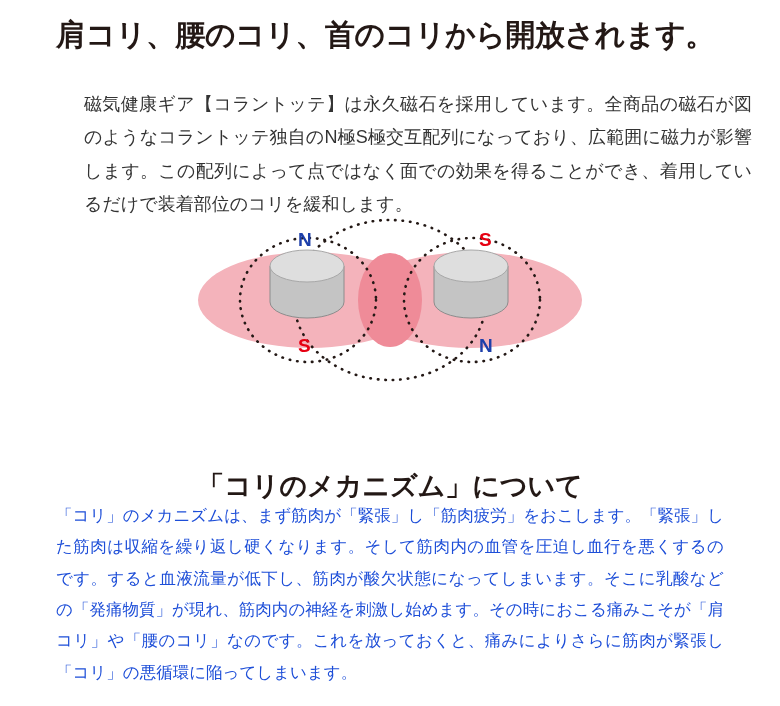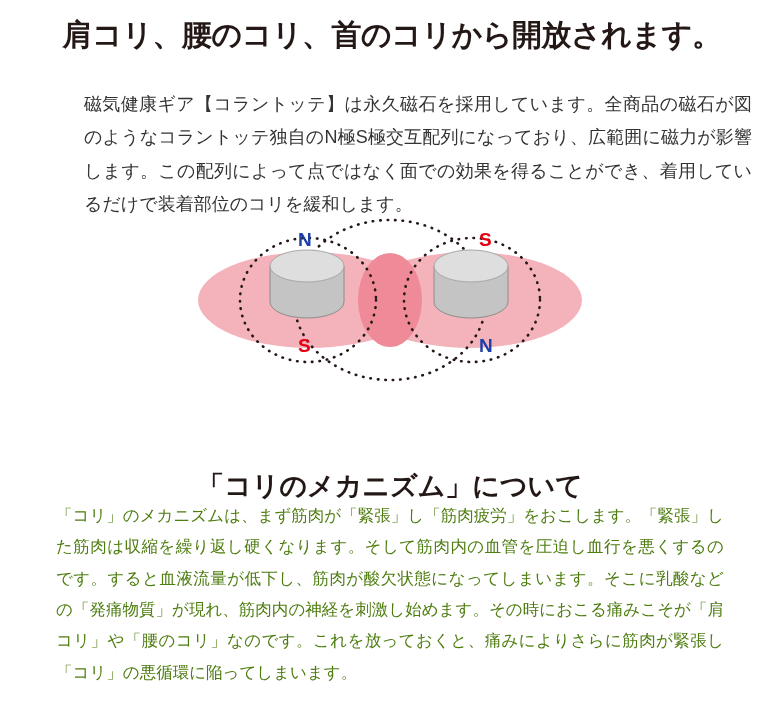--- a/index.html
+++ b/index.html
@@ -24,21 +24,20 @@
     position: absolute;
     left: 56px;
     top: 16px;
     width: 672px;
     font-size: 30px;
     font-weight: bold;
     letter-spacing: -0.5px;
     color: #231815;
     line-height: 1.25;
     white-space: nowrap;
-    text-align: center;
   }
   .intro {
     position: absolute;
     left: 56px;
     top: 88px;
     width: 668px;
     font-size: 18px;
     line-height: 1.85;
     color: #333333;
     text-align: justify;
@@ -73,21 +72,21 @@
     letter-spacing: 0px;
     margin-top: 36px;
   }
   .body-text {
     position: absolute;
     left: 56px;
     top: 500px;
     width: 668px;
     font-size: 16.5px;
     line-height: 1.9;
-    color: #4d7c0f;
+    color: #1d4ed8;
     text-align: justify;
   }
 </style>
 </head>
 <body>
 
 <div class="page">
 
   <div class="headline">肩コリ、腰のコリ、首のコリから開放されます。</div>
 

